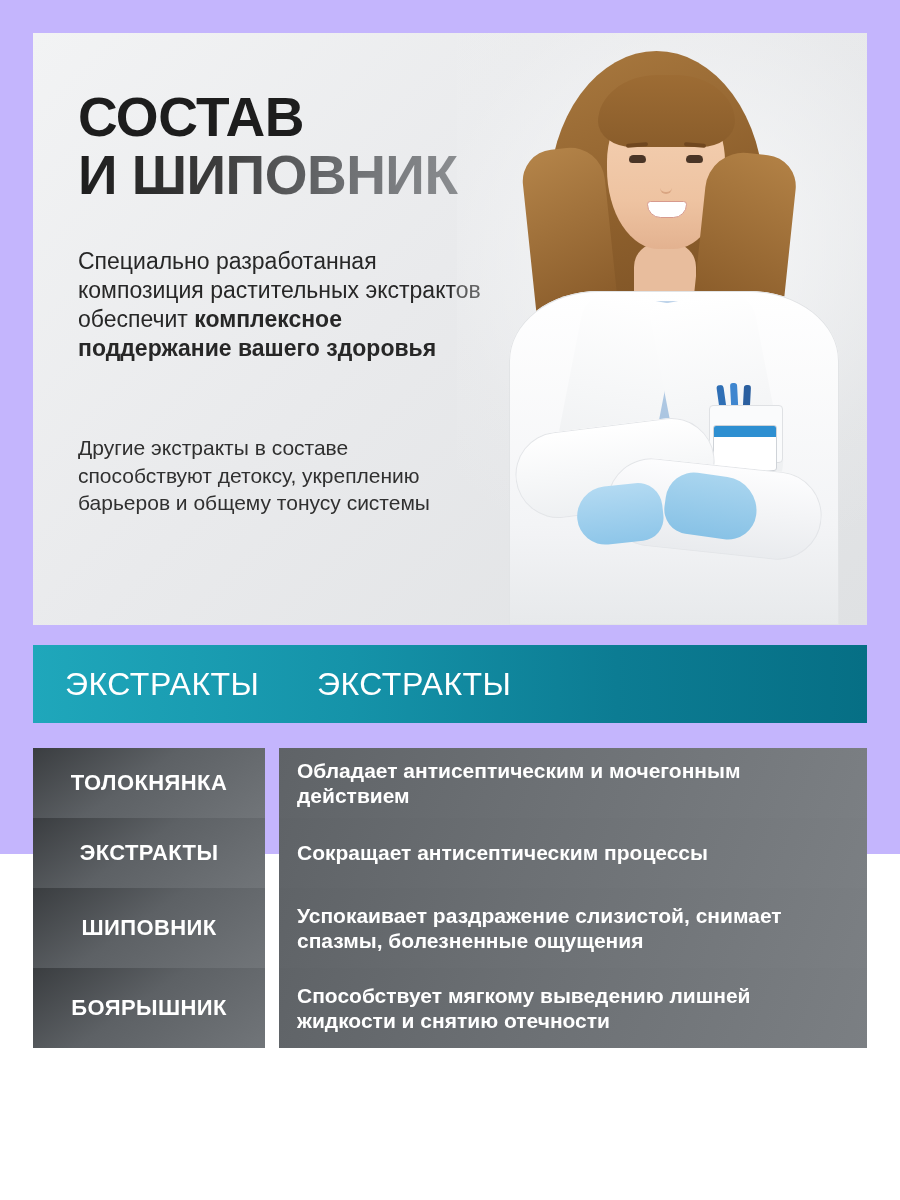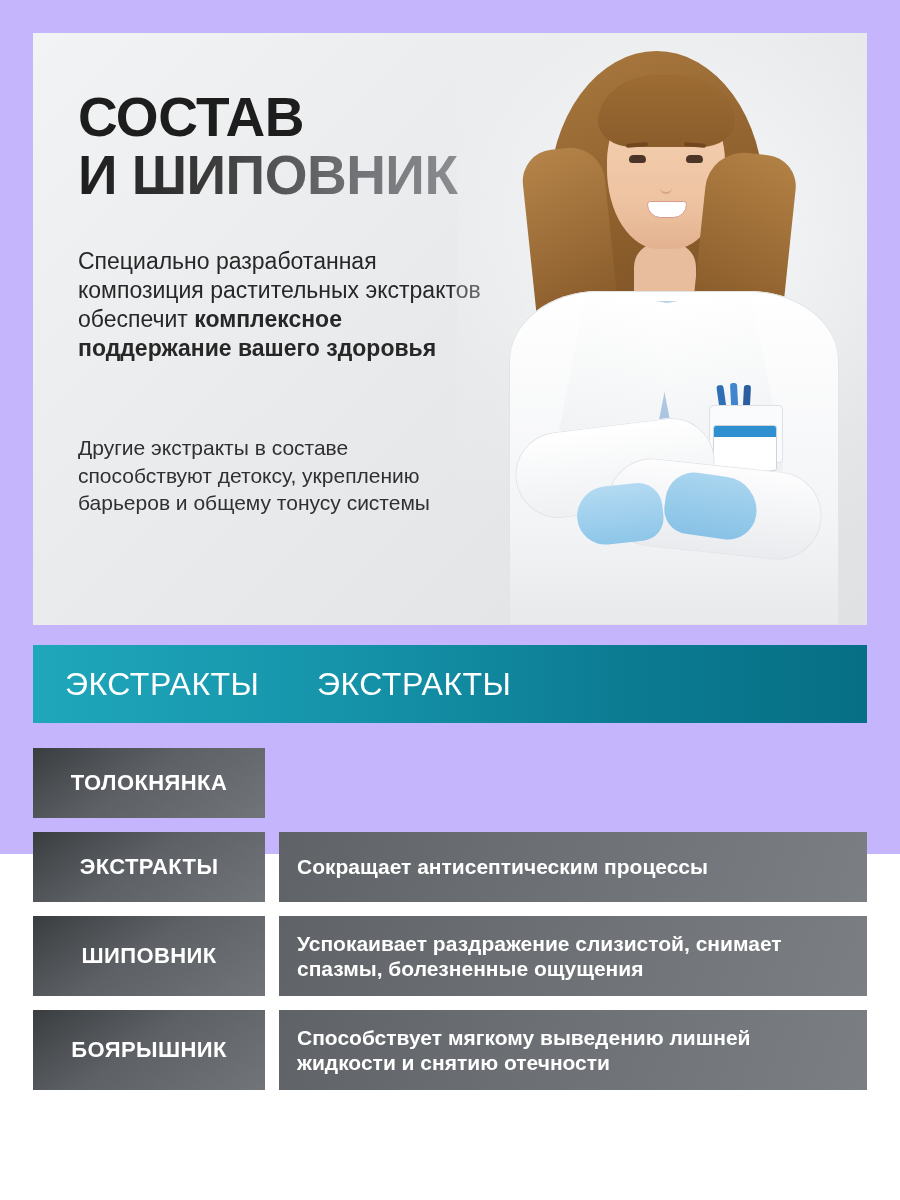--- a/index.html
+++ b/index.html
@@ -324,21 +324,20 @@
 
   .rows {
     position: absolute;
     left: 33px;
     top: 748px;
     width: 834px;
   }
   .row {
     display: flex;
     align-items: stretch;
-    margin-bottom: 14px;
   }
   .cell-name {
     width: 232px;
     min-height: 70px;
     background: linear-gradient(145deg, #3a3d40 0%, #5d6165 45%, #717579 100%);
     display: flex;
     align-items: center;
     justify-content: center;
     padding: 6px 8px;
     box-sizing: border-box;
@@ -426,20 +425,23 @@
     <div class="th extracts">ЭКСТРАКТЫ</div>
     <div class="th props">ЭКСТРАКТЫ</div>
   </div>
 
   <div class="rows">
 
     <div class="row">
       <div class="cell-name">
         <span>ТОЛОКНЯНКА</span>
       </div>
+      <div class="cell-prop">
+        <span>Обладает антисептическим и мочегонным действием</span>
+      </div>
     </div>
 
     <div class="row">
       <div class="cell-name">
         <span>ЭКСТРАКТЫ</span>
       </div>
       <div class="cell-prop">
         <span>Сокращает антисептическим процессы</span>
       </div>
     </div>

